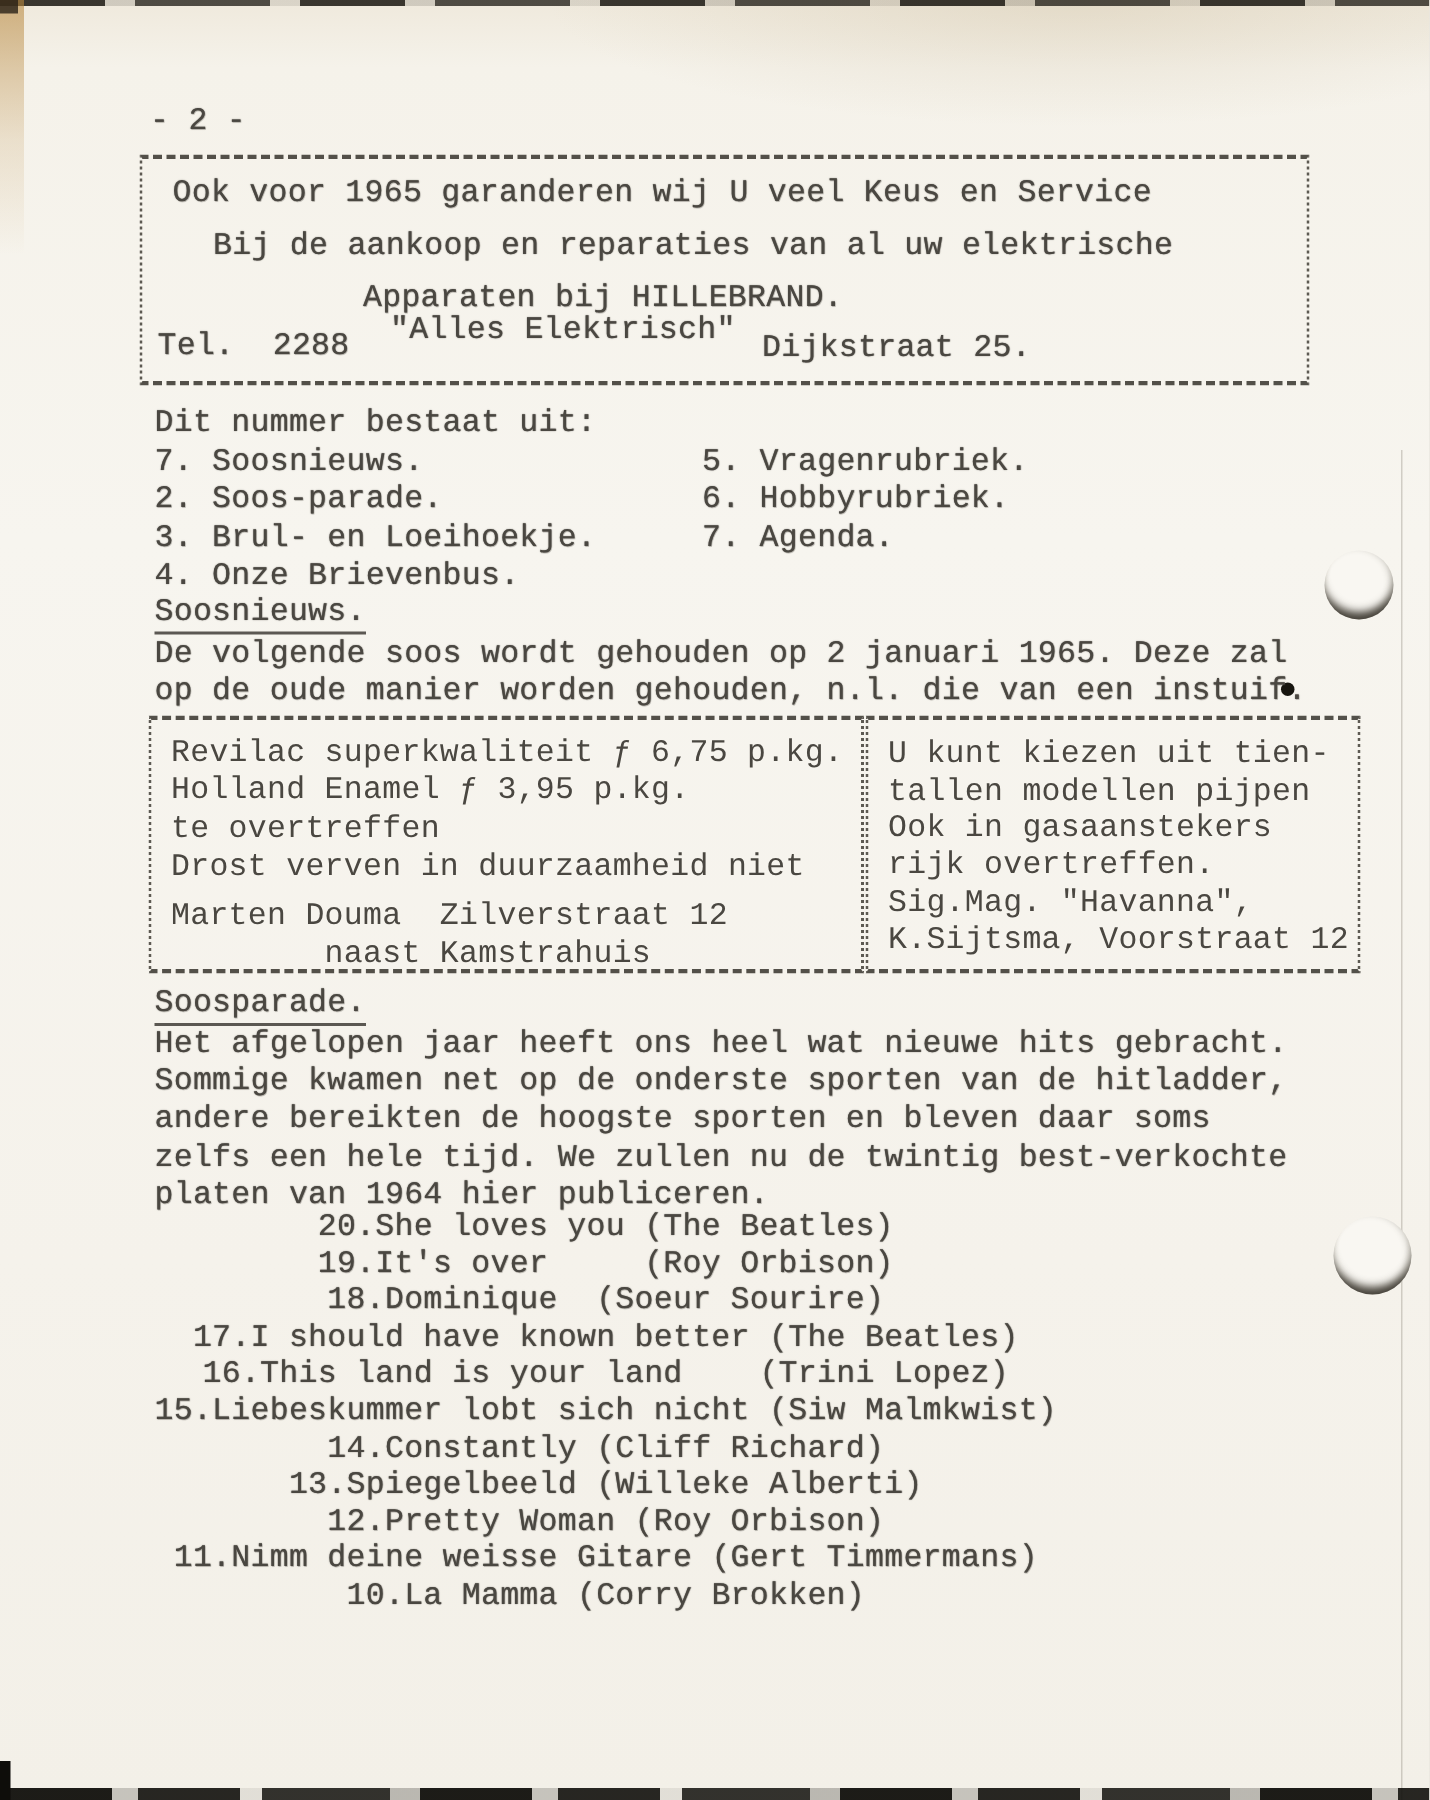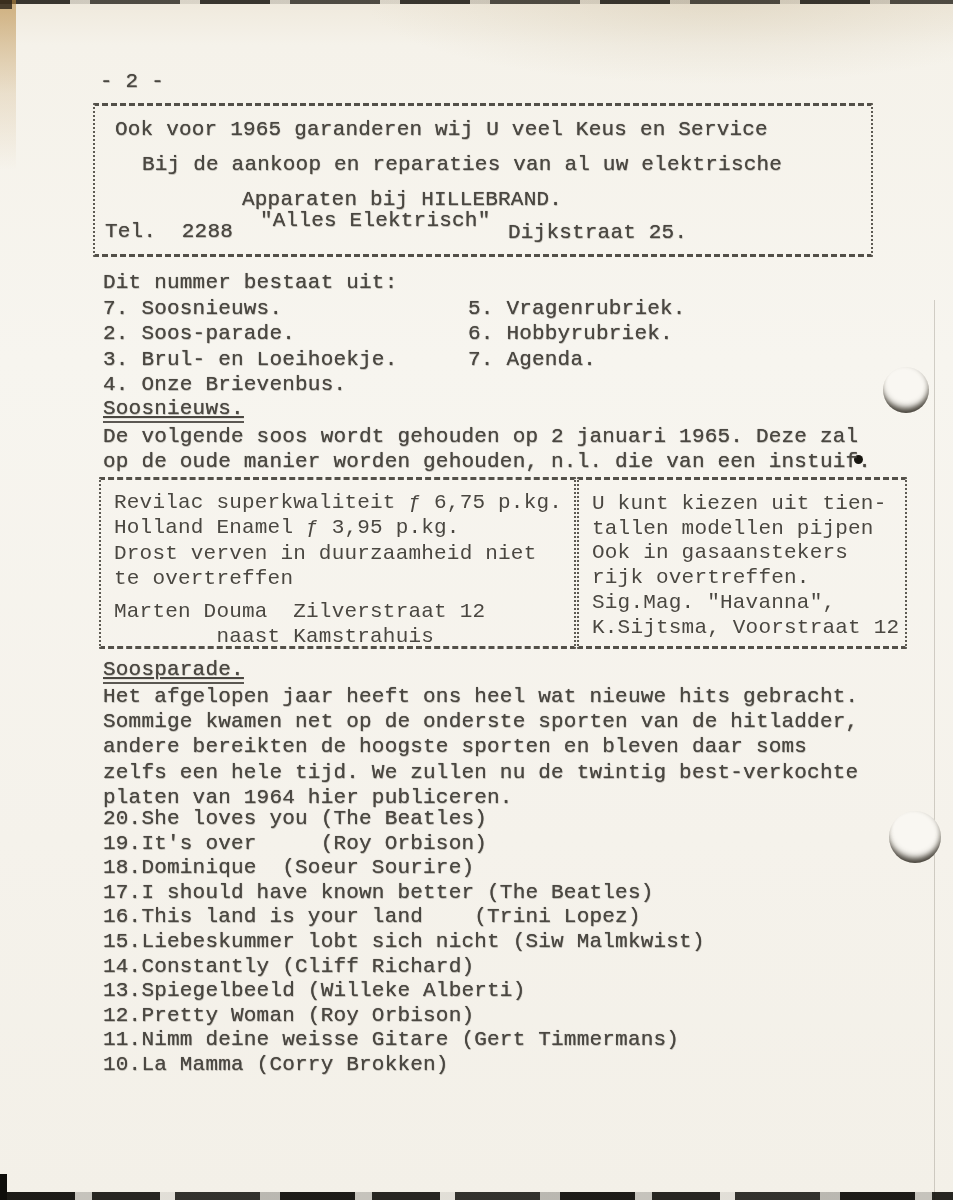--- a/index.html
+++ b/index.html
@@ -21,22 +21,22 @@
   .txt{
     position:absolute;
     white-space:pre;
     text-shadow:0 0 0.8px rgba(74,71,65,0.85), 0.5px 0.5px 0 rgba(74,71,65,0.25);
     filter:blur(0.15px);
   }
   .line{white-space:pre;}
   .lh25 .line{line-height:25.3px;}
   .lh247 .line{line-height:24.7px;}
   .lh252 .line{line-height:25.2px;}
-  .lh246 .line{line-height:24.6px;}
-  .u{border-bottom:2px solid rgba(74,71,65,0.9);padding-bottom:1px;display:inline-block;text-decoration:underline;}
+  .lh246 .line{line-height:24.6px;text-align:center;}
+  .u{border-bottom:2px solid rgba(74,71,65,0.9);padding-bottom:1px;display:inline-block;}
 
   .t-box{
     position:absolute;
     border-top:3px dashed rgba(55,52,45,0.85);
     border-bottom:3px dashed rgba(55,52,45,0.85);
     border-left:2px dotted rgba(55,52,45,0.8);
     border-right:2px dotted rgba(55,52,45,0.8);
     box-sizing:border-box;
   }
   .top-ad{left:93px;top:103px;width:780px;height:154px;}
@@ -113,22 +113,22 @@
   <div class="txt lh25" style="left:103px;top:296px;"><div class="line">7. Soosnieuws.</div><div class="line">2. Soos-parade.</div><div class="line">3. Brul- en Loeihoekje.</div><div class="line">4. Onze Brievenbus.</div></div>
   <div class="txt lh25" style="left:468px;top:296px;"><div class="line">5. Vragenrubriek.</div><div class="line">6. Hobbyrubriek.</div><div class="line">7. Agenda.</div></div>
 
   <div class="txt" style="left:103px;top:397px;"><span class="u">Soosnieuws.</span></div>
   <div class="txt lh252" style="left:103px;top:424px;"><div class="line">De volgende soos wordt gehouden op 2 januari 1965. Deze zal</div><div class="line">op de oude manier worden gehouden, n.l. die van een instuif.</div></div>
 
   <div class="t-box ad-left lh25">
     <div class="lh25">
         <div class="line">Revilac superkwaliteit ƒ 6,75 p.kg.</div>
         <div class="line">Holland Enamel ƒ 3,95 p.kg.</div>
+        <div class="line">te overtreffen</div>
         <div class="line">Drost verven in duurzaamheid niet</div>
-        <div class="line">te overtreffen</div>
       </div>
     <div class="footer-gap lh25">
         <div class="line">Marten Douma  Zilverstraat 12</div>
         <div class="line">        naast Kamstrahuis</div>
       </div>
   </div>
   <div class="t-box ad-right lh247">
     <div class="lh247">
         <div class="line">U kunt kiezen uit tien-</div>
         <div class="line">tallen modellen pijpen</div>

